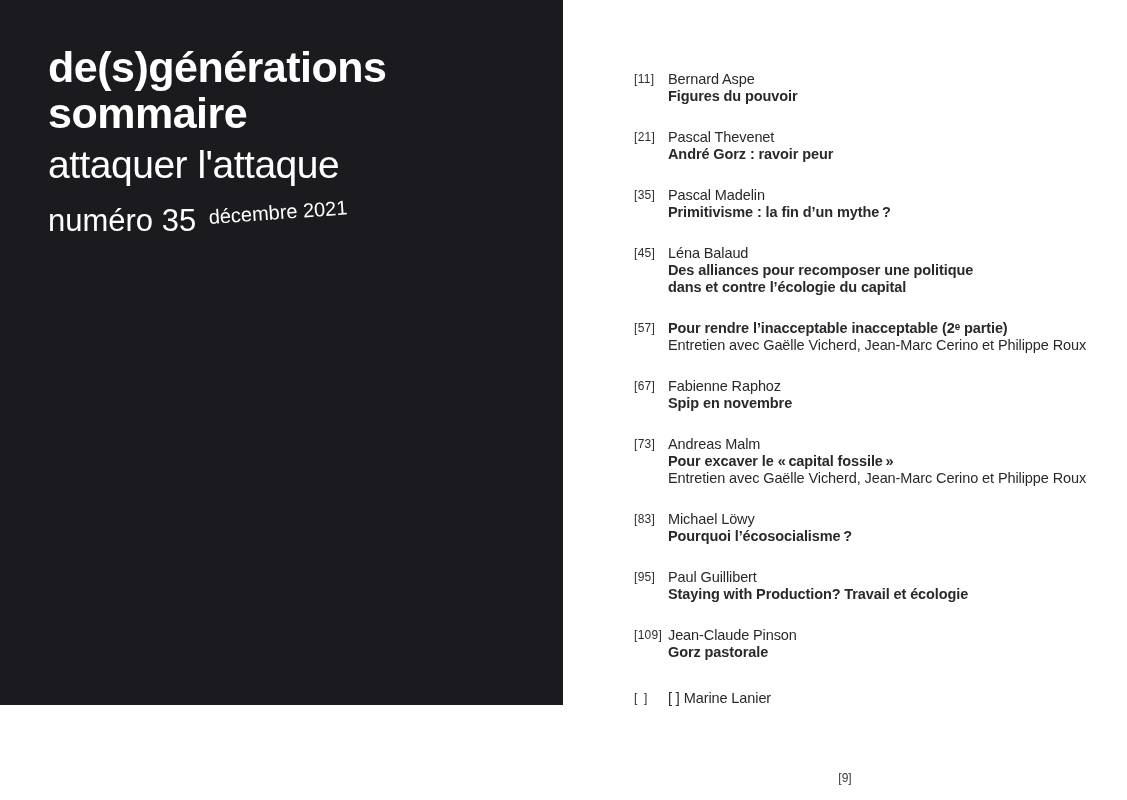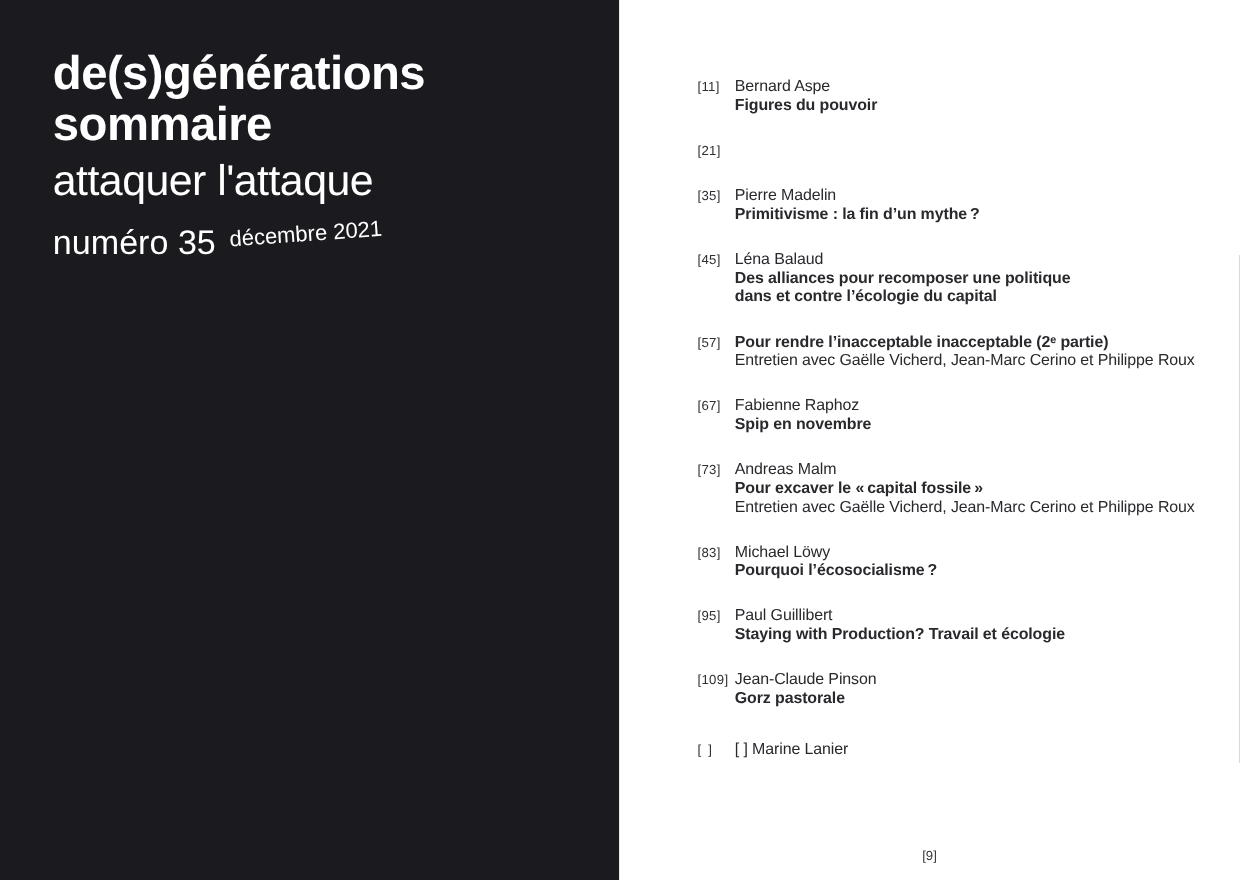--- a/index.html
+++ b/index.html
@@ -1,21 +1,21 @@
 <!DOCTYPE html>
 <html><head>
 <meta charset="utf-8">
 <style>
   html,body{margin:0;padding:0;background:#888;}
   .spread{
     position:relative;width:1127px;height:800px;display:flex;
     font-family:"Liberation Sans","DejaVu Sans",sans-serif;overflow:hidden;background:#fff;
   }
   
-  .page-left{width:563px;height:800px;background:#1b1b1f;color:#ffffff;position:relative;flex:none;}
+  .page-left{width:563px;height:705px;background:#1b1b1f;color:#ffffff;position:relative;flex:none;}
   .cover-block{position:absolute;left:48px;top:44px;}
   .cover-title{font-size:43px;font-weight:bold;line-height:46px;letter-spacing:-0.5px;}
   .cover-sub{font-size:39px;font-weight:400;line-height:44px;margin-top:7px;letter-spacing:-0.5px;}
   .issue-row{margin-top:16px;font-size:31px;font-weight:400;white-space:nowrap;}
   .issue-date{
     font-size:20px;margin-left:14px;display:inline-block;
     transform:rotate(-4deg) translateY(-7px);transform-origin:left bottom;
   }
   
   .page-right{width:564px;height:800px;background:#ffffff;color:#2a282c;position:relative;flex:none;}
@@ -48,26 +48,30 @@
       <div class="entry">
         <span class="num">[11]</span>
         <span class="body">
             <span class="author">Bernard Aspe</span>
             <span class="title">Figures du pouvoir</span>
           </span>
       </div>
 
       <div class="entry">
         <span class="num">[21]</span>
+        <span class="body">
+            <span class="author">Pascal Thevenet</span>
+            <span class="title">André Gorz : ravoir peur</span>
+          </span>
       </div>
 
       <div class="entry">
         <span class="num">[35]</span>
         <span class="body">
-            <span class="author">Pierre Madelin</span>
+            <span class="author">Pascal Madelin</span>
             <span class="title">Primitivisme : la fin d’un mythe ?</span>
           </span>
       </div>
 
       <div class="entry">
         <span class="num">[45]</span>
         <span class="body">
             <span class="author">Léna Balaud</span>
             <span class="title">Des alliances pour recomposer une politique</span>
             <span class="title">dans et contre l’écologie du capital</span>

